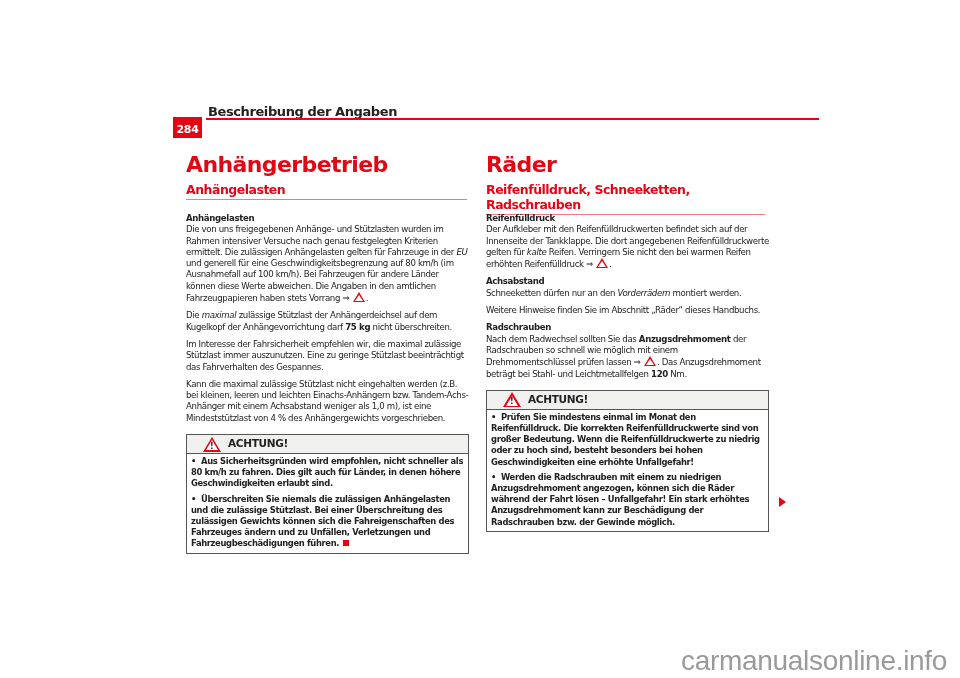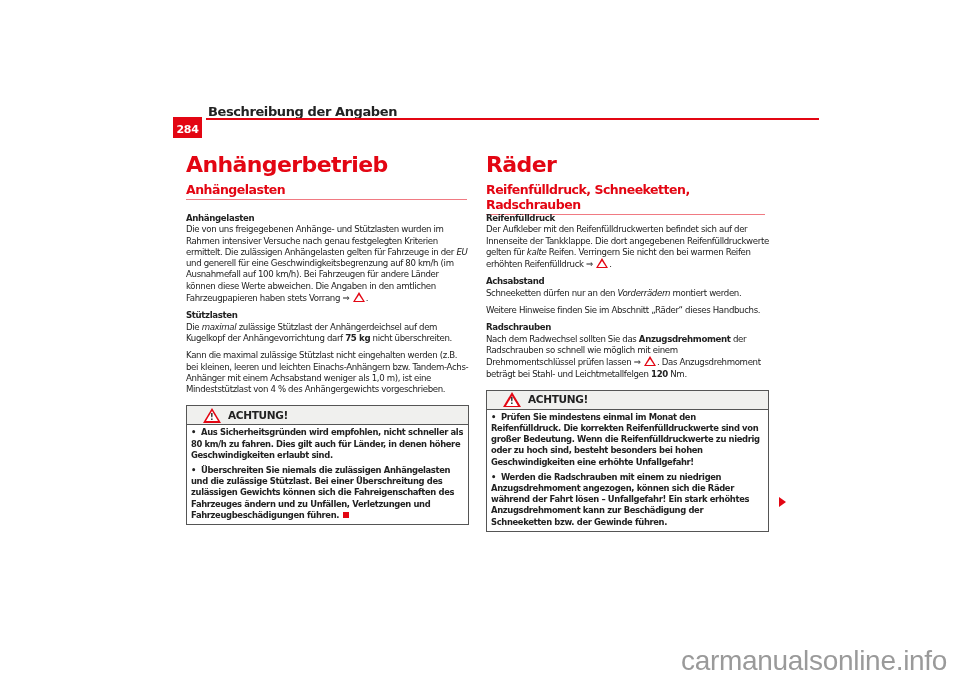--- a/index.html
+++ b/index.html
@@ -88,22 +88,22 @@
 <div class="page-num-tab">284</div>
 <div class="running-title" style="left:208px;">Beschreibung der Angaben</div>
 <div class="header-rule"></div>
 
 <div class="chapter-title" style="left:186px; top:152px;">Anhängerbetrieb</div>
 <div class="section-title" style="left:186px; top:182px; width:281px;">Anhängelasten</div>
 
 <div class="col" style="left:186px; top:213px;">
   <p class="sub">Anhängelasten</p>
   <p><span>Die von uns freigegebenen Anhänge- und Stützlasten wurden im Rahmen intensiver Versuche nach genau festgelegten Kriterien ermittelt. Die zulässigen Anhängelasten gelten für Fahrzeuge in der </span><em>EU</em><span> und generell für eine Geschwindigkeitsbegrenzung auf 80 km/h (im Ausnahmefall auf 100 km/h). Bei Fahrzeugen für andere Länder können diese Werte abweichen. Die Angaben in den amtlichen Fahrzeugpapieren haben stets Vorrang ⇒ </span><span class="warn-tri"></span><span>.</span></p>
-  <p class="sub">Stützlasten</p>
   <p><span>Die </span><em>maximal</em><span> zulässige Stützlast der Anhängerdeichsel auf dem Kugelkopf der Anhängevorrichtung darf </span><strong>75 kg</strong><span> nicht überschreiten.</span></p>
+  <p>Im Interesse der Fahrsicherheit empfehlen wir, die maximal zulässige Stützlast immer auszunutzen. Eine zu geringe Stützlast beeinträchtigt das Fahrverhalten des Gespannes.</p>
   <p>Kann die maximal zulässige Stützlast nicht eingehalten werden (z.B. bei kleinen, leeren und leichten Einachs-Anhängern bzw. Tandem-Achs-Anhänger mit einem Achsabstand weniger als 1,0 m), ist eine Mindeststützlast von 4 % des Anhängergewichts vorgeschrieben.</p>
 
   <div class="warn-box" style="margin-top:10px;">
     <div class="warn-head">
       <span class="big-tri"></span>
       <span class="warn-label">ACHTUNG!</span>
     </div>
     <div class="warn-body">
       <div class="item"><span class="bullet">•</span><span>Aus Sicherheitsgründen wird empfohlen, nicht schneller als 80 km/h zu fahren. Dies gilt auch für Länder, in denen höhere Geschwindigkeiten erlaubt sind.</span></div>
       <div class="item"><span class="bullet">•</span><span>Überschreiten Sie niemals die zulässigen Anhängelasten und die zulässige Stützlast. Bei einer Überschreitung des zulässigen Gewichts können sich die Fahreigenschaften des Fahrzeuges ändern und zu Unfällen, Verletzungen und Fahrzeugbeschädigungen führen.</span><span class="end-mark"></span></div>
@@ -123,20 +123,20 @@
   <p class="sub">Radschrauben</p>
   <p><span>Nach dem Radwechsel sollten Sie das </span><strong>Anzugsdrehmoment</strong><span> der Radschrauben so schnell wie möglich mit einem Drehmomentschlüssel prüfen lassen ⇒ </span><span class="warn-tri"></span><span>. Das Anzugsdrehmoment beträgt bei Stahl- und Leichtmetallfelgen </span><strong>120</strong><span> Nm.</span></p>
 
   <div class="warn-box" style="margin-top:10px;">
     <div class="warn-head">
       <span class="big-tri"></span>
       <span class="warn-label">ACHTUNG!</span>
     </div>
     <div class="warn-body">
       <div class="item"><span class="bullet">•</span><span>Prüfen Sie mindestens einmal im Monat den Reifenfülldruck. Die korrekten Reifenfülldruckwerte sind von großer Bedeutung. Wenn die Reifenfülldruckwerte zu niedrig oder zu hoch sind, besteht besonders bei hohen Geschwindigkeiten eine erhöhte Unfallgefahr!</span></div>
-      <div class="item"><span class="bullet">•</span><span>Werden die Radschrauben mit einem zu niedrigen Anzugsdrehmoment angezogen, können sich die Räder während der Fahrt lösen – Unfallgefahr! Ein stark erhöhtes Anzugsdrehmoment kann zur Beschädigung der Schneeketten bzw. der Gewinde führen.</span></div>
+      <div class="item"><span class="bullet">•</span><span>Werden die Radschrauben mit einem zu niedrigen Anzugsdrehmoment angezogen, können sich die Räder während der Fahrt lösen – Unfallgefahr! Ein stark erhöhtes Anzugsdrehmoment kann zur Beschädigung der Radschrauben bzw. der Gewinde möglich.</span></div>
     </div>
   </div>
 </div>
 
 <div class="cont-arrow"></div>
 
 <div class="watermark">carmanualsonline.info</div>
 
 </body></html>

